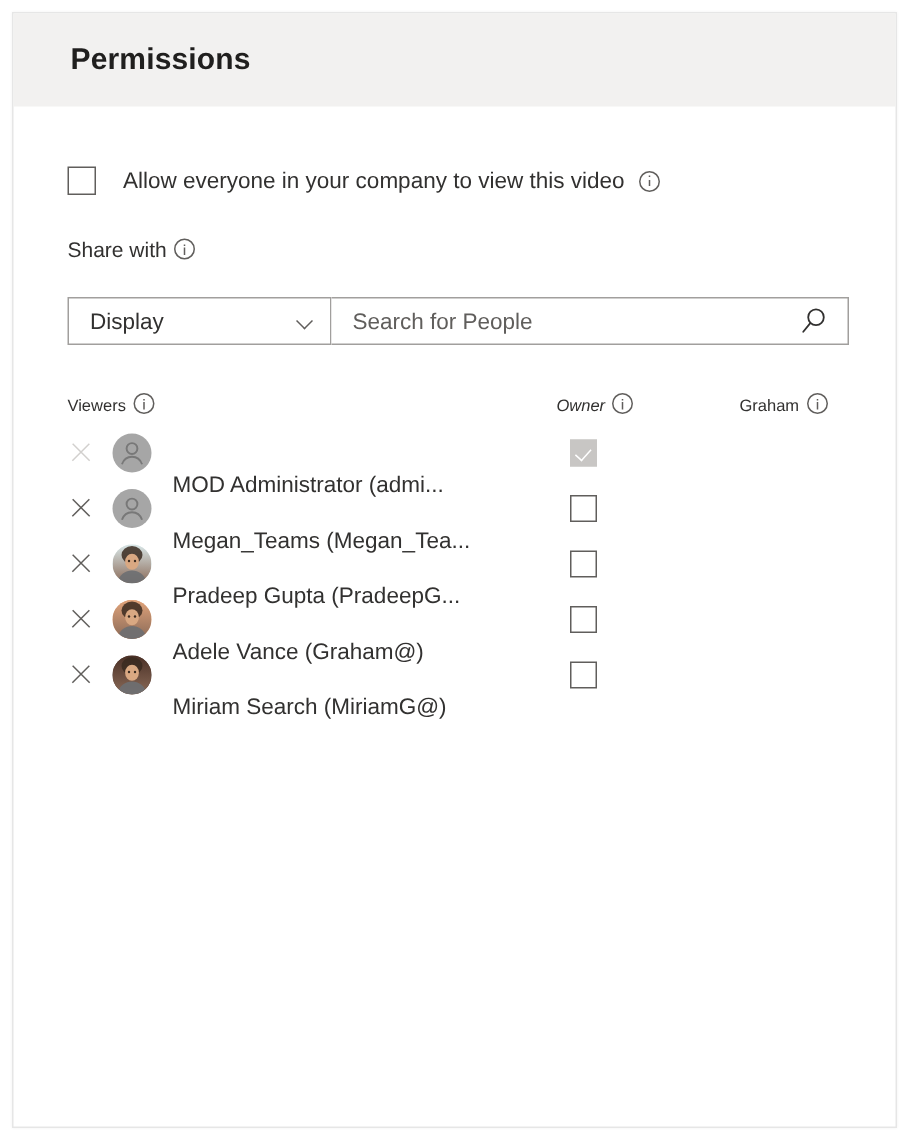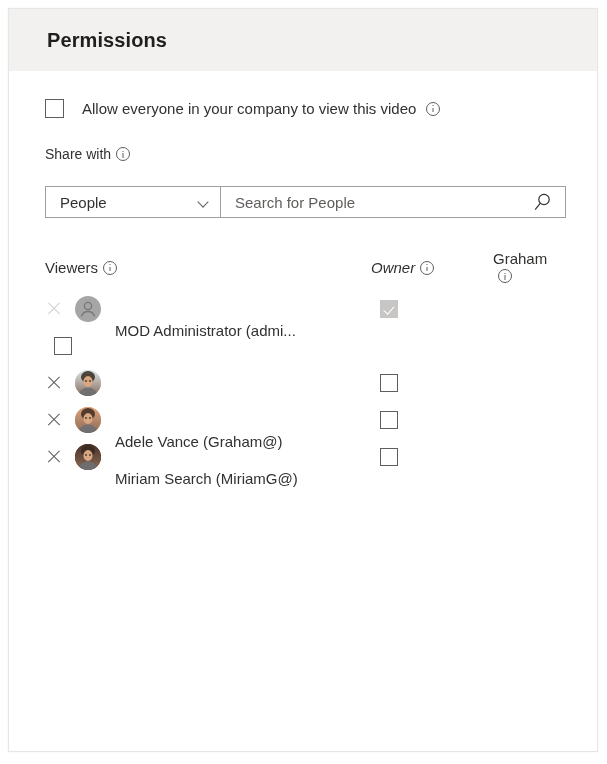--- a/index.html
+++ b/index.html
@@ -79,20 +79,21 @@
     height: 4.5px;
     background: #605e5c;
     transform: translateX(-50%);
   }
 
   
   .allow-row {
     display: flex;
     align-items: center;
     margin-bottom: 28px;
+    margin-top: 12px;
   }
   .cb {
     width: 19px;
     height: 19px;
     border: 1px solid #605e5c;
     box-sizing: border-box;
     background: #ffffff;
     flex: 0 0 auto;
     position: relative;
   }
@@ -166,21 +167,21 @@
     padding: 0;
   }
   .search-input::placeholder { color: #605e5c; opacity: 1; }
   .search-icon { width: 20px; height: 20px; flex: 0 0 auto; }
 
   
   .table { width: 521px; }
   .thead {
     display: flex;
     align-items: center;
-    font-size: 15px;
+    font-size: 11px;
     color: #323130;
     padding-bottom: 6px;
   }
   .col-viewers { width: 326px; }
   .col-owner   { width: 122px; font-style: italic; }
   .col-display { width: 73px; }
 
   .trow {
     display: flex;
     align-items: center;
@@ -280,21 +281,21 @@
       <span class="allow-label">Allow everyone in your company to view this video</span>
       <span class="info-icon" style="margin-left:10px;"></span>
     </div>
 
     <div class="field-label">
       <span>Share with</span><span class="info-icon"></span>
     </div>
 
     <div class="share-row">
       <div class="select-box">
-        <span>People</span>
+        <span>Display</span>
         <span class="chevron"></span>
       </div>
       <div class="search-box">
         <input class="search-input" type="text" placeholder="Search for People" style="">
         <span class="search-icon">
           <svg width="20" height="20" viewBox="0 0 20 20">
             <circle cx="11" cy="7.5" r="5.2" fill="none" stroke="#323130" stroke-width="1.2"></circle>
             <line x1="7.2" y1="11.4" x2="2.5" y2="17.2" stroke="#323130" stroke-width="1.2" stroke-linecap="round"></line>
           </svg>
         </span>
@@ -326,20 +327,30 @@
                 </svg>
               </span>
               <span class="viewer-name">MOD Administrator (admi...</span>
             </div>
             <div class="owner-cell">
               <span class="cb-small checked-disabled"></span>
             </div>
             <div class="display-cell"></div>
           </div>
           <div class="trow">
+            <div class="viewer-cell">
+              <span class="x-btn"></span>
+              <span class="avatar" style="background: rgb(166, 166, 166);">
+                <svg width="26" height="26" viewBox="0 0 26 26">
+                  <circle cx="13" cy="10" r="3.6" fill="none" stroke="#787878" stroke-width="1.3"></circle>
+                  <path d="M6.3 20.5c1.2-3.3 3.8-5 6.7-5s5.5 1.7 6.7 5" fill="none" stroke="#787878" stroke-width="1.3"></path>
+                </svg>
+              </span>
+              <span class="viewer-name">Megan_Teams (Megan_Tea...</span>
+            </div>
             <div class="owner-cell">
               <span class="cb-small"></span>
             </div>
             <div class="display-cell"></div>
           </div>
           <div class="trow">
             <div class="viewer-cell">
               <span class="x-btn"></span>
               <span class="avatar" style="background: rgb(217, 231, 232);">
                 <svg width="26" height="26" viewBox="0 0 26 26">
@@ -350,20 +361,21 @@
                     </linearGradient>
                   </defs>
                   <rect width="26" height="26" fill="url(#ph2)"></rect>
                   <ellipse cx="13" cy="7" rx="7" ry="6" fill="#3a2a20" opacity="0.85"></ellipse>
                   <ellipse cx="13" cy="11.5" rx="4.6" ry="5.4" fill="#d9a882"></ellipse>
                   <path d="M3 26c1.6-6 5.6-8.6 10-8.6S21.4 20 23 26z" fill="#6d6f72" opacity="0.9"></path>
                   <ellipse cx="11" cy="11" rx="0.8" ry="0.9" fill="#3a2a20"></ellipse>
                   <ellipse cx="15" cy="11" rx="0.8" ry="0.9" fill="#3a2a20"></ellipse>
                 </svg>
               </span>
+              <span class="viewer-name">Pradeep Gupta (PradeepG...</span>
             </div>
             <div class="owner-cell">
               <span class="cb-small"></span>
             </div>
             <div class="display-cell"></div>
           </div>
           <div class="trow">
             <div class="viewer-cell">
               <span class="x-btn"></span>
               <span class="avatar" style="background: rgb(224, 163, 122);">

